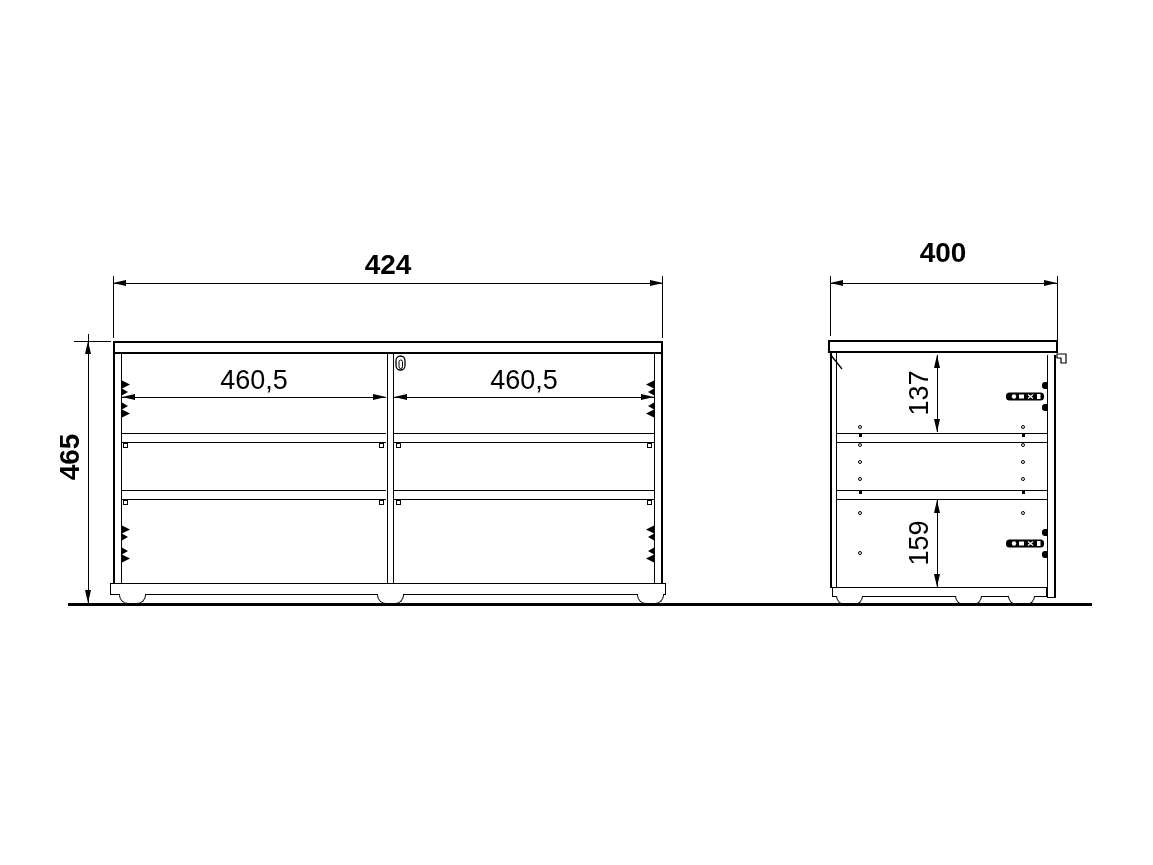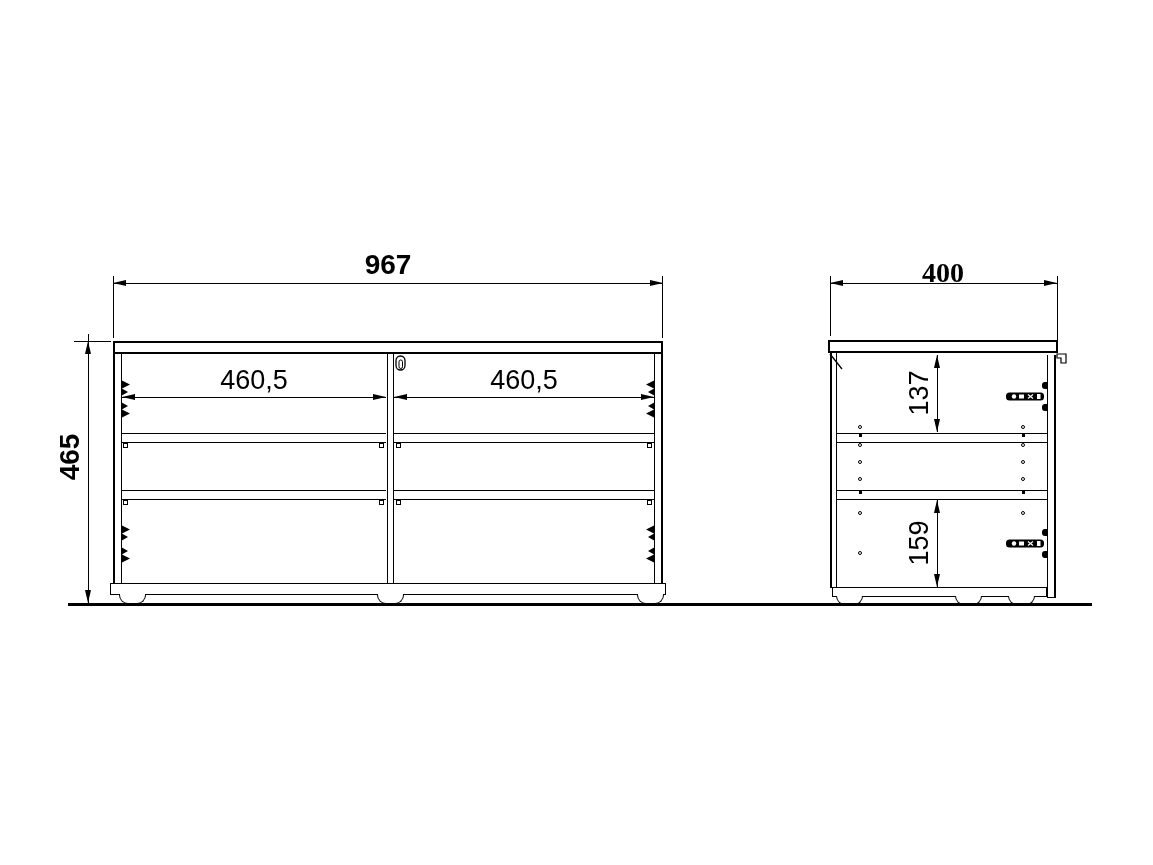--- a/index.html
+++ b/index.html
@@ -37,21 +37,21 @@
 <div class="canvas">
 
   <div>
 
     <div>
       <div class="ln" style="left:112.5px;top:276px;width:1px;height:62px;"></div>
       <div class="ln" style="left:662px;top:276px;width:1px;height:62px;"></div>
       <div class="ln" style="left:113px;top:283px;width:550px;height:1px;"></div>
       <div class="arrL" style="left:113px;top:280px;"></div>
       <div class="arrR" style="left:650px;top:280px;"></div>
-      <div class="dim-label bold" style="left:338px;top:250px;width:100px;">967</div>
+      <div class="dim-label bold" style="left:338px;top:250px;width:100px;">424</div>
     </div>
 
     <div>
       <div class="ln" style="left:74px;top:340.5px;width:37px;height:1px;"></div>
       <div class="ln" style="left:88px;top:334px;width:1px;height:270px;"></div>
       <div class="arrU" style="left:85px;top:341px;"></div>
       <div class="arrD" style="left:85px;top:590px;"></div>
       <div class="dim-label bold rot" style="left:10px;top:442px;width:120px;">465</div>
     </div>
 
@@ -124,21 +124,21 @@
   </div>
 
   <div>
 
     <div>
       <div class="ln" style="left:829.5px;top:276px;width:1px;height:60px;"></div>
       <div class="ln" style="left:1056.5px;top:276px;width:1px;height:76px;"></div>
       <div class="ln" style="left:830px;top:283px;width:227px;height:1px;"></div>
       <div class="arrL" style="left:830px;top:280px;"></div>
       <div class="arrR" style="left:1044px;top:280px;"></div>
-      <div class="dim-label bold" style="left:893px;top:258px;width:100px;font-family:Liberation Serif, serif;">400</div>
+      <div class="dim-label bold" style="left:893px;top:238px;width:100px;">400</div>
     </div>
 
     <div class="panel" style="left:828px;top:340px;width:230px;height:13px;"></div>
     <div class="ln" style="left:830px;top:352px;width:2px;height:236px;"></div>
     <div class="ln" style="left:836px;top:353px;width:1px;height:234px;"></div>
     <div class="ln" style="left:1054px;top:355px;width:2px;height:243px;"></div>
     <div class="ln" style="left:1047px;top:355px;width:1px;height:243px;"></div>
     <div class="ln" style="left:1047px;top:597px;width:9px;height:1px;"></div>
 
     <svg style="left:829px;top:352px;" width="16" height="20" viewBox="0 0 16 20">

